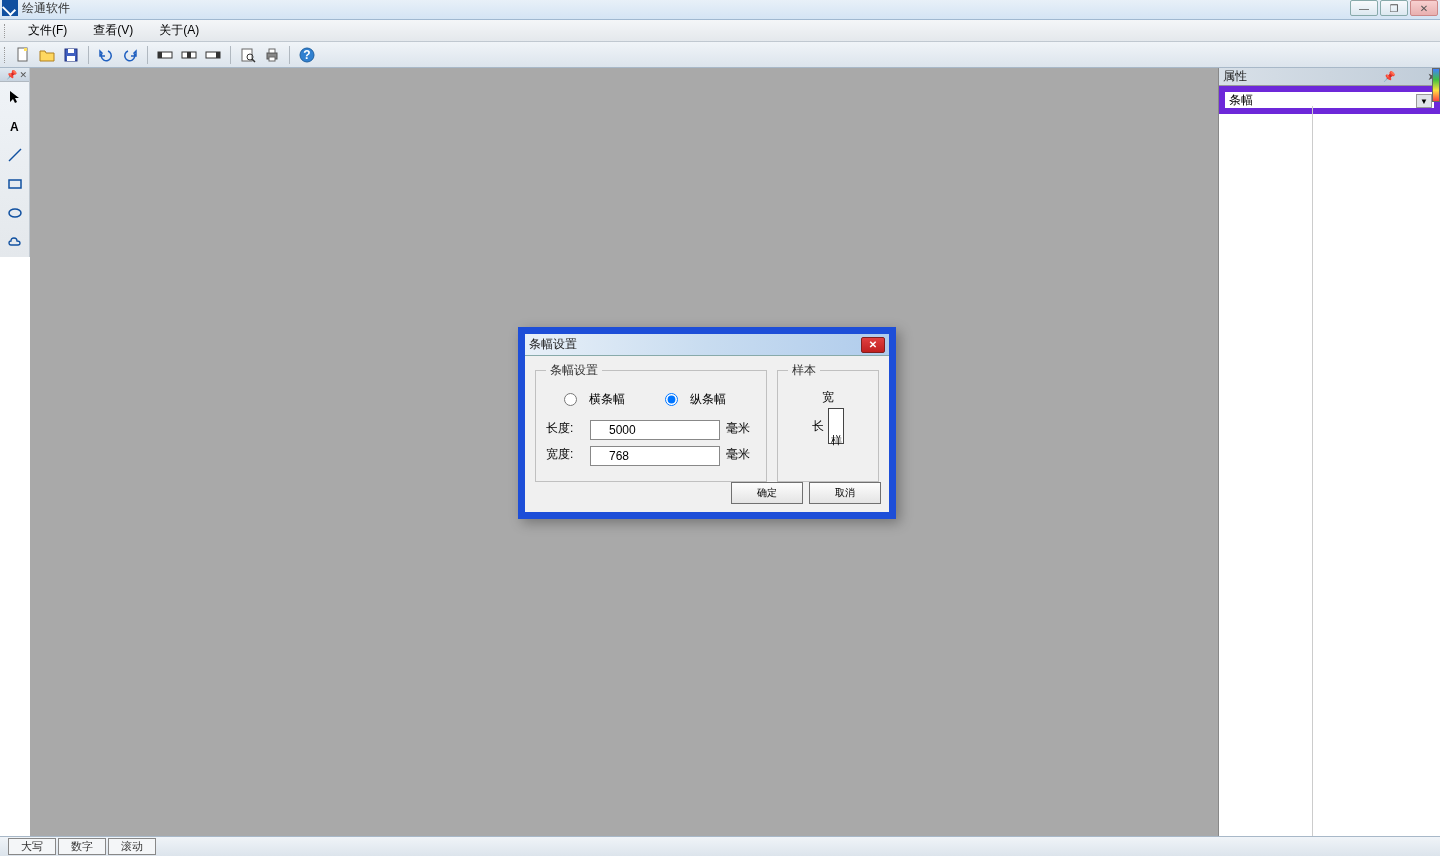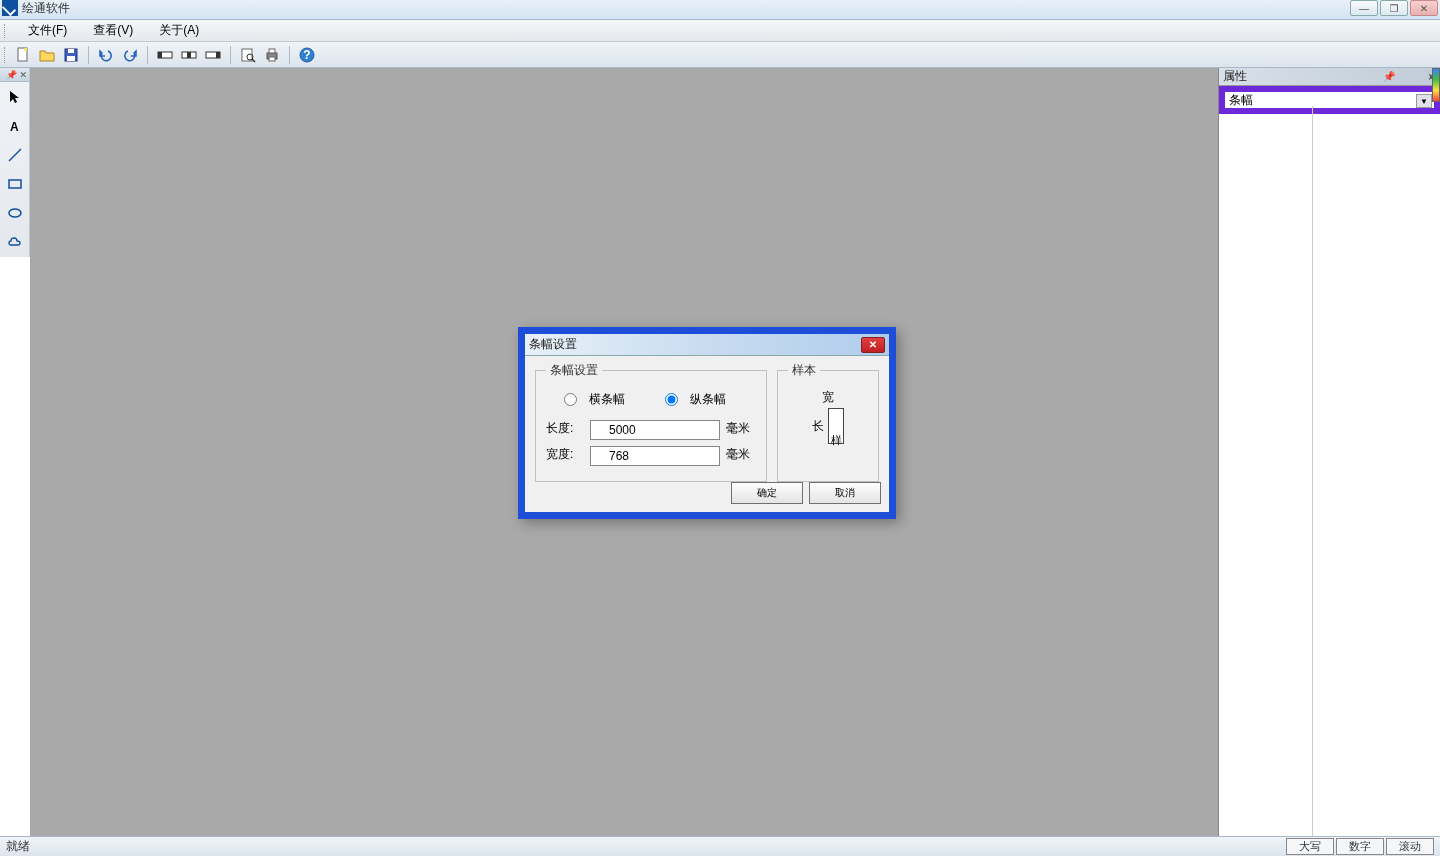--- a/index.html
+++ b/index.html
@@ -225,21 +225,20 @@
     <span>条幅</span>
     <div class="dd-arrow">▼</div>
   </div>
   <div class="body">
     <div class="col1"></div>
     <div class="col2"></div>
   </div>
 </div>
 
 <div class="statusbar">
-  <div class="status-text">就绪</div>
   <div class="ind">大写</div>
   <div class="ind">数字</div>
   <div class="ind">滚动</div>
 </div>
 
 <div class="dialog">
   <div class="dlg-title">
     <div class="t">条幅设置</div>
     <div class="dlg-close">✕</div>
   </div>

